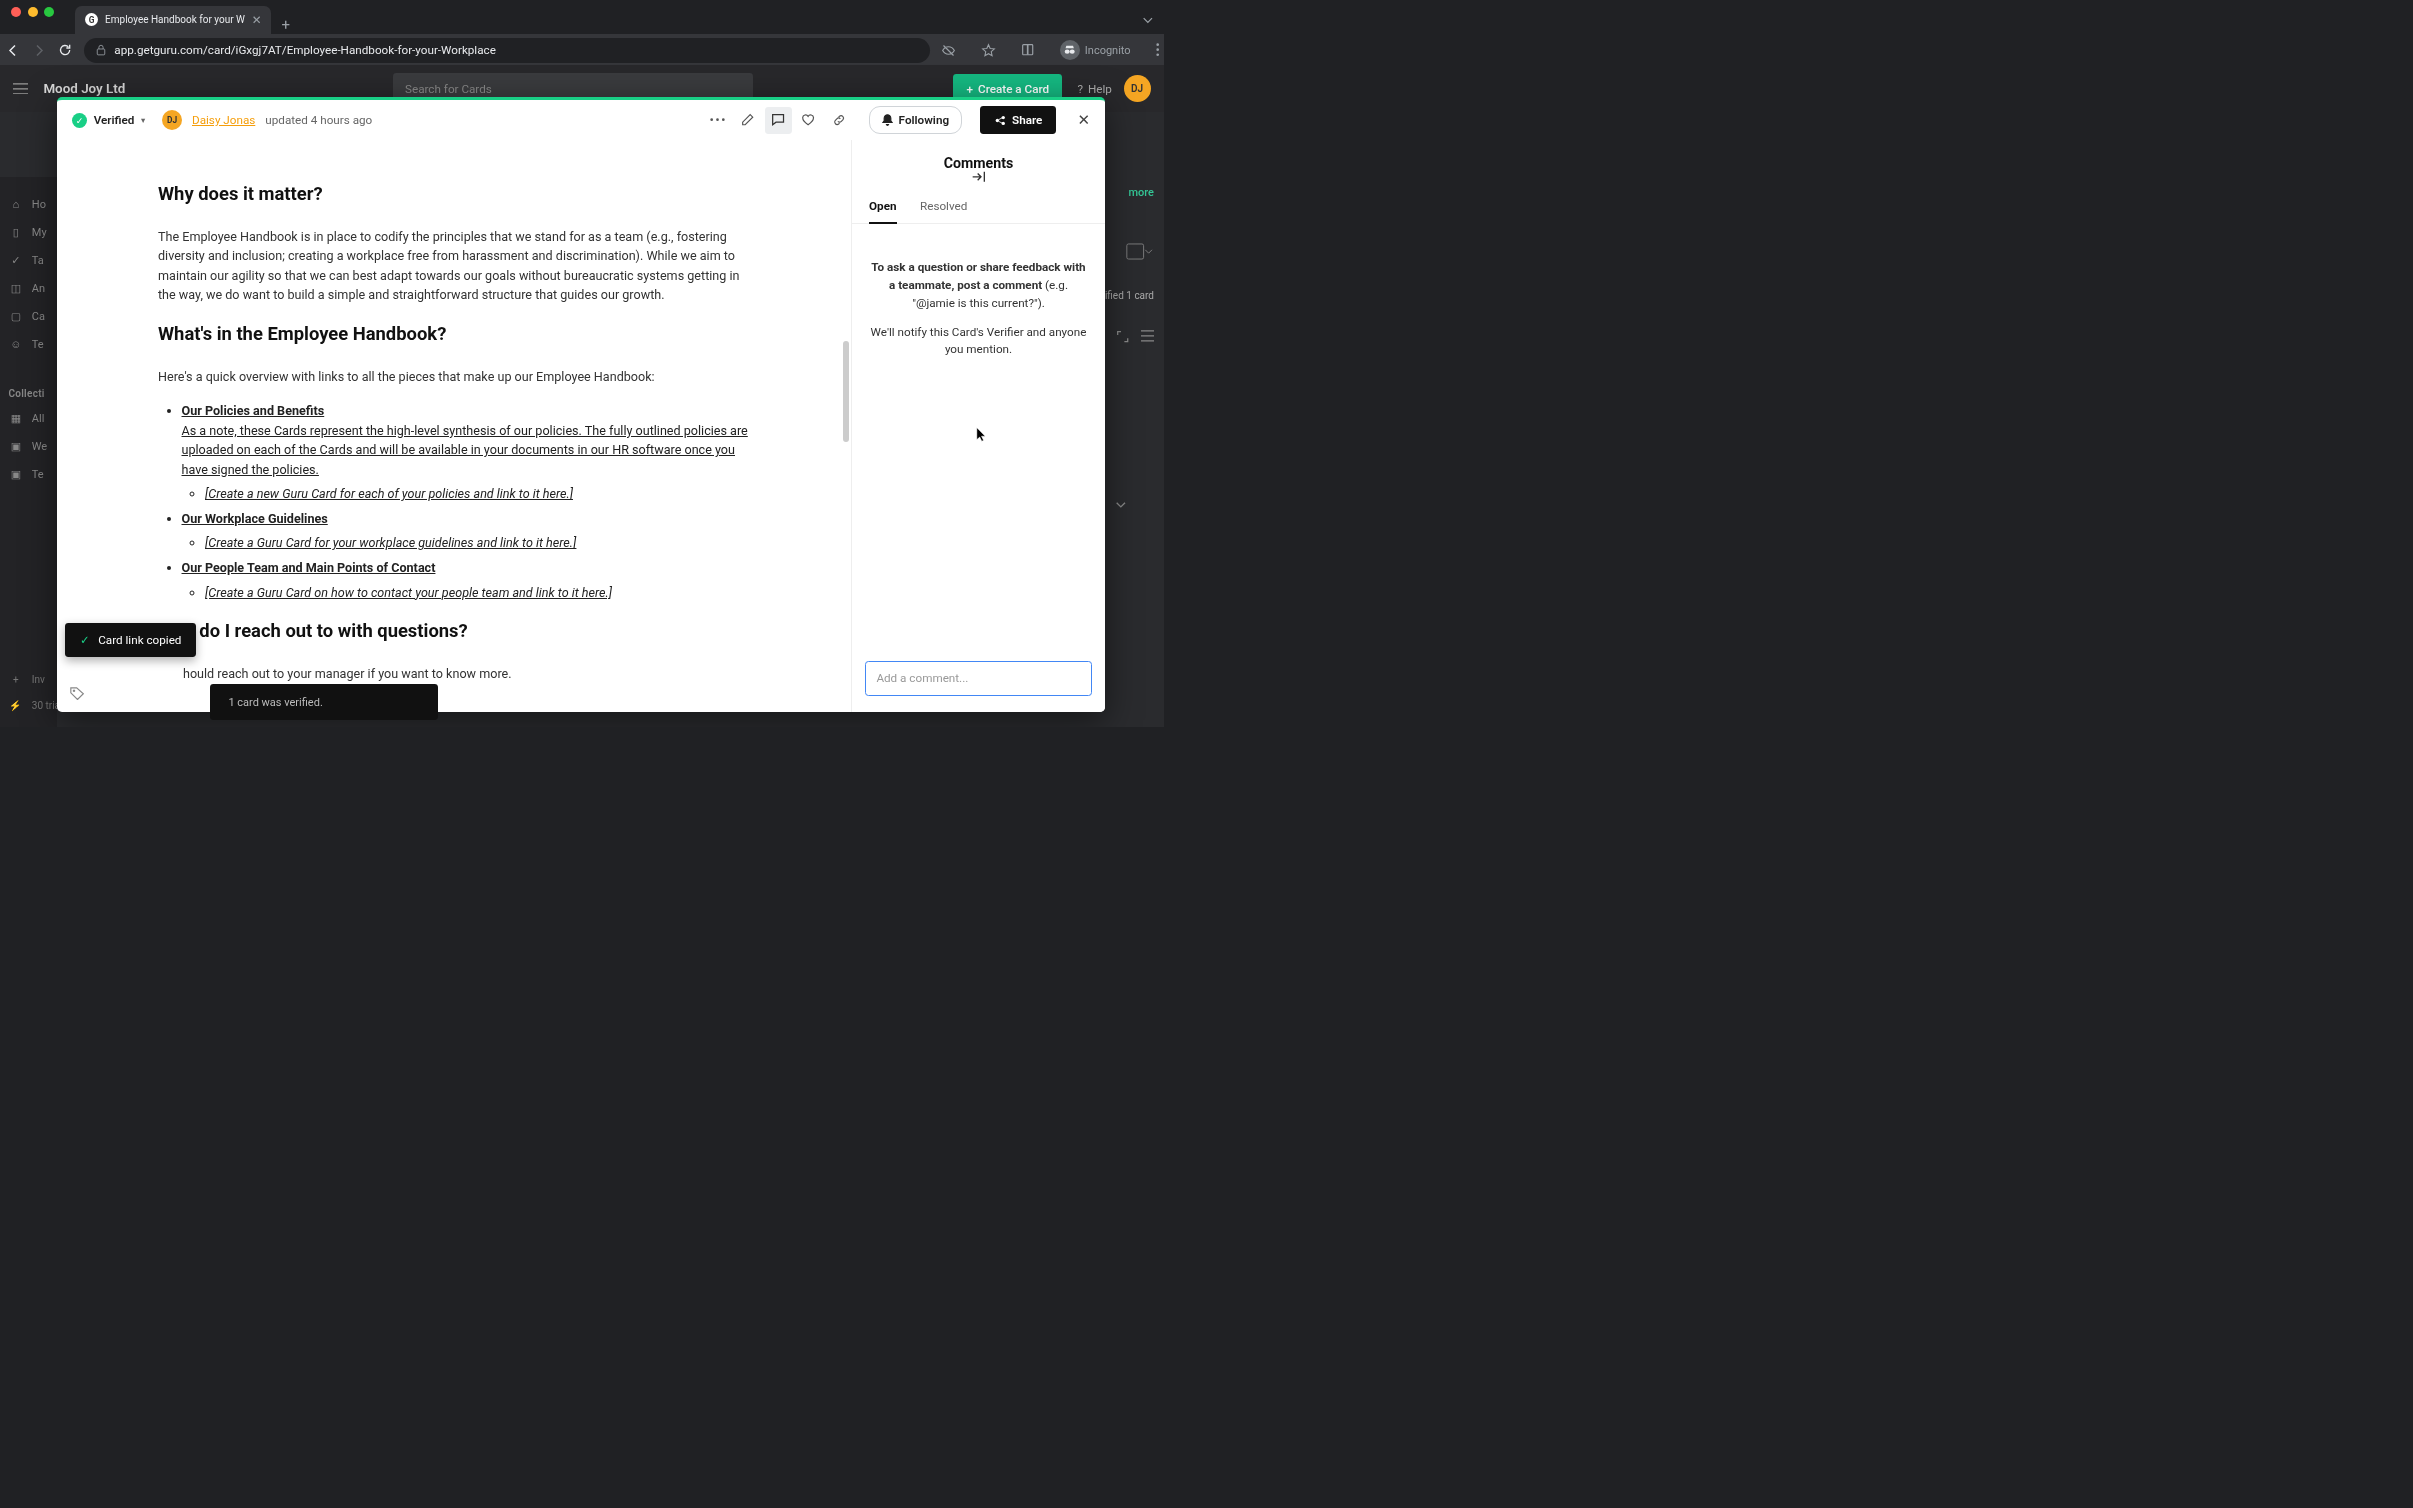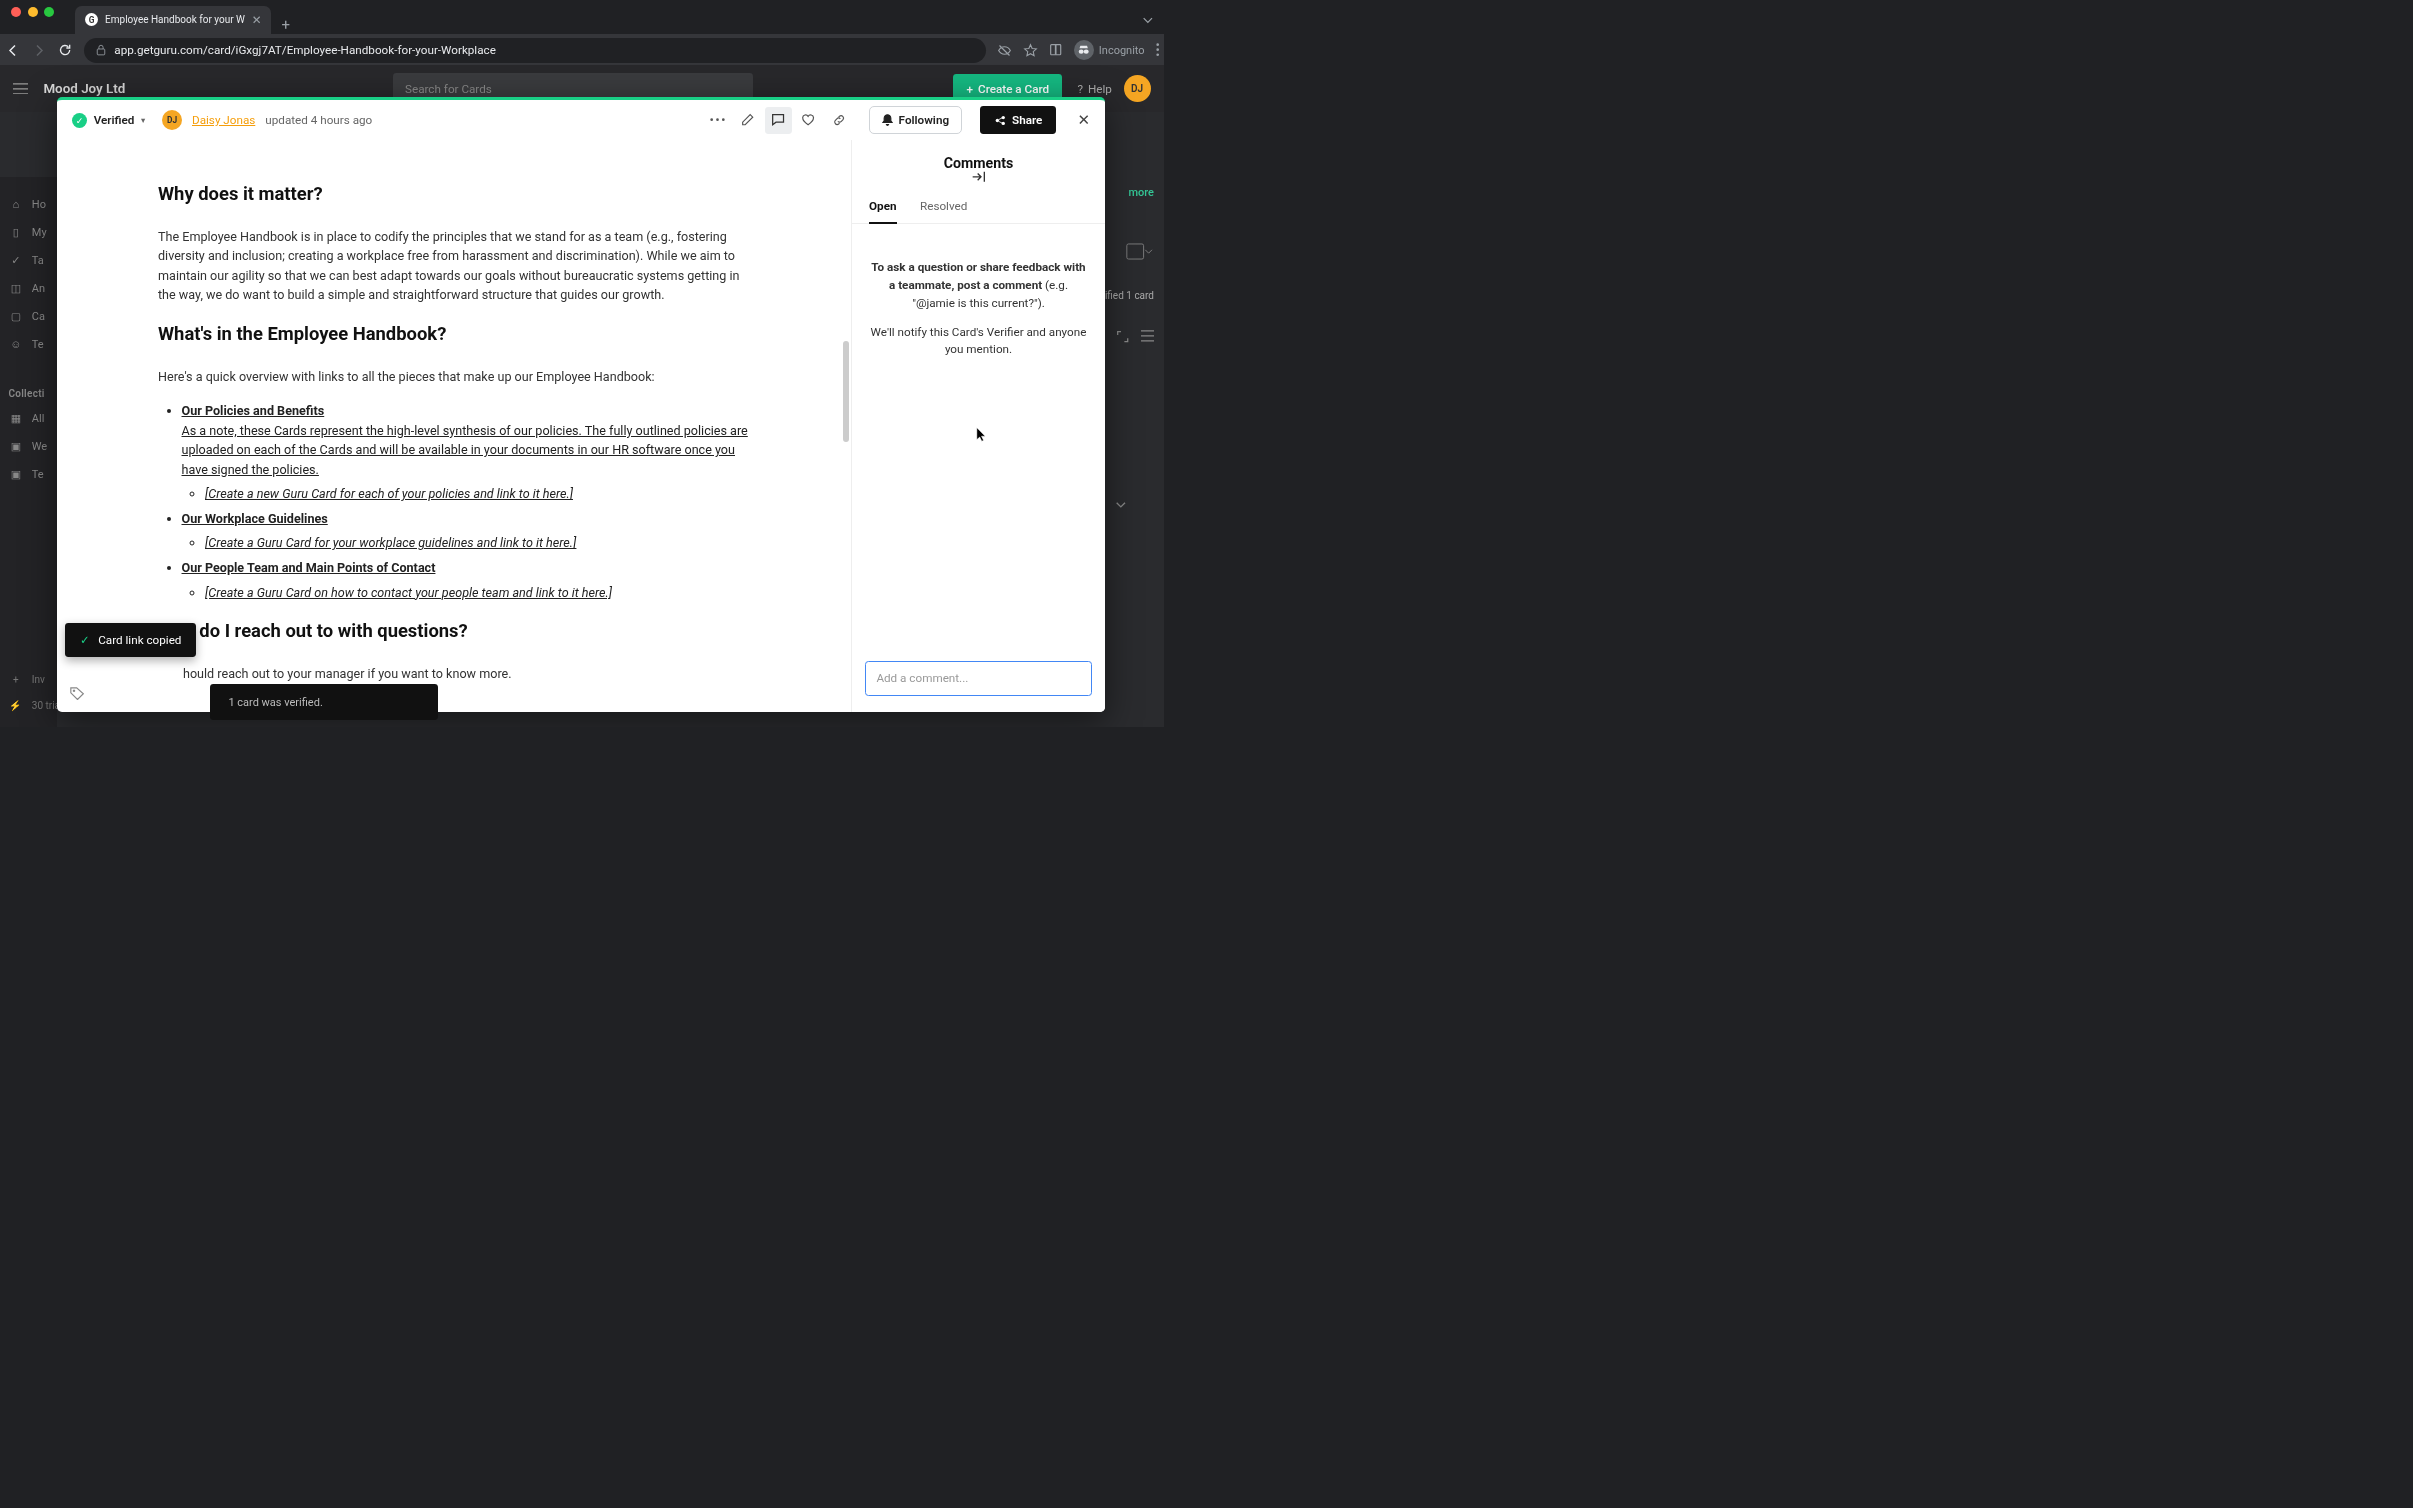--- a/index.html
+++ b/index.html
@@ -20,21 +20,21 @@
 .tab-close { color: #9aa0a6; font-size: 11.7px; }
 .new-tab { color: #9aa0a6; font-size: 15px; padding: 0 10px; }
 .chrome-right { margin-left: auto; padding-right: 10px; color: #9aa0a6; display: flex; align-items: center; height: 28.5px; }
 
 
 .chrome-toolbar { height: 32px; background: #35363a; display: flex; align-items: center; padding: 0 5px; gap: 11.7px; }
 .nav-icon { color: #9aa0a6; font-size: 13.4px; cursor: pointer; }
 .nav-icon.disabled { opacity: 0.4; }
 .url-bar { flex: 1; height: 25px; background: #202124; border-radius: 12.6px; display: flex; align-items: center; padding: 0 11.7px; color: #e8eaed; font-size: 11.7px; }
 .url-lock { margin-right: 8.4px; color: #9aa0a6; font-size: 10px; }
-.chrome-actions { display: flex; align-items: center; gap: 11px; color: #9aa0a6; }
+.chrome-actions { display: flex; align-items: center; gap: 25px; color: #9aa0a6; }
 .incognito-badge { display: flex; align-items: center; gap: 5px; font-size: 11px; }
 .incognito-avatar { width: 20px; height: 20px; border-radius: 50%; background: #5f6368; display: flex; align-items: center; justify-content: center; }
 
 
 .app-bg { position: absolute; top: 65px; left: 0; right: 0; bottom: 0; background: #2a2b2e; }
 
 
 .app-header { height: 47px; background: rgba(40,40,43,0.95); display: flex; align-items: center; padding: 0 13.4px; color: #d0d0d0; }
 .hamburger { font-size: 15px; margin-right: 15px; color: #888; }
 .brand { font-size: 13.4px; font-weight: 600; color: #d8d8d8; }
@@ -69,21 +69,21 @@
 .verified-check { width: 15px; height: 15px; border-radius: 50%; background: #19cf86; color: #fff; display: flex; align-items: center; justify-content: center; font-size: 9.2px; }
 .verified-text { font-weight: 600; color: #222; font-size: 11.7px; }
 .verified-caret { color: #666; font-size: 8.4px; }
 .author-avatar { width: 20px; height: 20px; border-radius: 50%; background: #f5a623; display: flex; align-items: center; justify-content: center; color: #333; font-size: 8.4px; font-weight: 700; margin-left: 6.7px; }
 .author-name { color: #f59e0b; text-decoration: underline; font-size: 11.7px; }
 .updated-text { color: #666; font-size: 11.7px; }
 .header-spacer { flex: 1; }
 .header-icons { display: flex; align-items: center; gap: 3.4px; }
 .hicon { width: 27px; height: 27px; display: flex; align-items: center; justify-content: center; border-radius: 3.4px; color: #555; cursor: pointer; }
 .hicon.active { background: #eceef0; }
-.following-btn { display: flex; align-items: center; gap: 5.9px; border: 0.8px solid #d0d4d8; border-radius: 5px; padding: 5.9px 11.7px; font-size: 11.7px; font-weight: 600; color: #222; margin-left: 6.7px; cursor: pointer; }
+.following-btn { display: flex; align-items: center; gap: 5.9px; border: 0.8px solid #d0d4d8; border-radius: 11px; padding: 5.9px 11.7px; font-size: 11.7px; font-weight: 600; color: #222; margin-left: 6.7px; cursor: pointer; }
 .share-btn { display: flex; align-items: center; gap: 5.9px; background: #111; color: #fff; border-radius: 3.4px; padding: 6.7px 13.4px; font-size: 11.7px; font-weight: 600; margin-left: 8.4px; cursor: pointer; }
 .close-btn { margin-left: 11.7px; color: #444; font-size: 15px; cursor: pointer; }
 
 .modal-body { flex: 1; display: flex; overflow: hidden; }
 
 .content { flex: 1; padding: 25px 101px 50px; color: #222; overflow-y: auto; border-right: 0.8px solid #eee; position: relative; font-size: 12.6px; line-height: 1.55; }
 .content h2 { font-size: 18.4px; font-weight: 700; margin: 15px 0 18.4px; color: #111; }
 .content p { margin-bottom: 15px; color: #333; }
 .content ul { list-style: disc; padding-left: 23.5px; margin-bottom: 11.7px; }
 .content ul ul { list-style: circle; margin-top: 5px; margin-bottom: 5px; }

